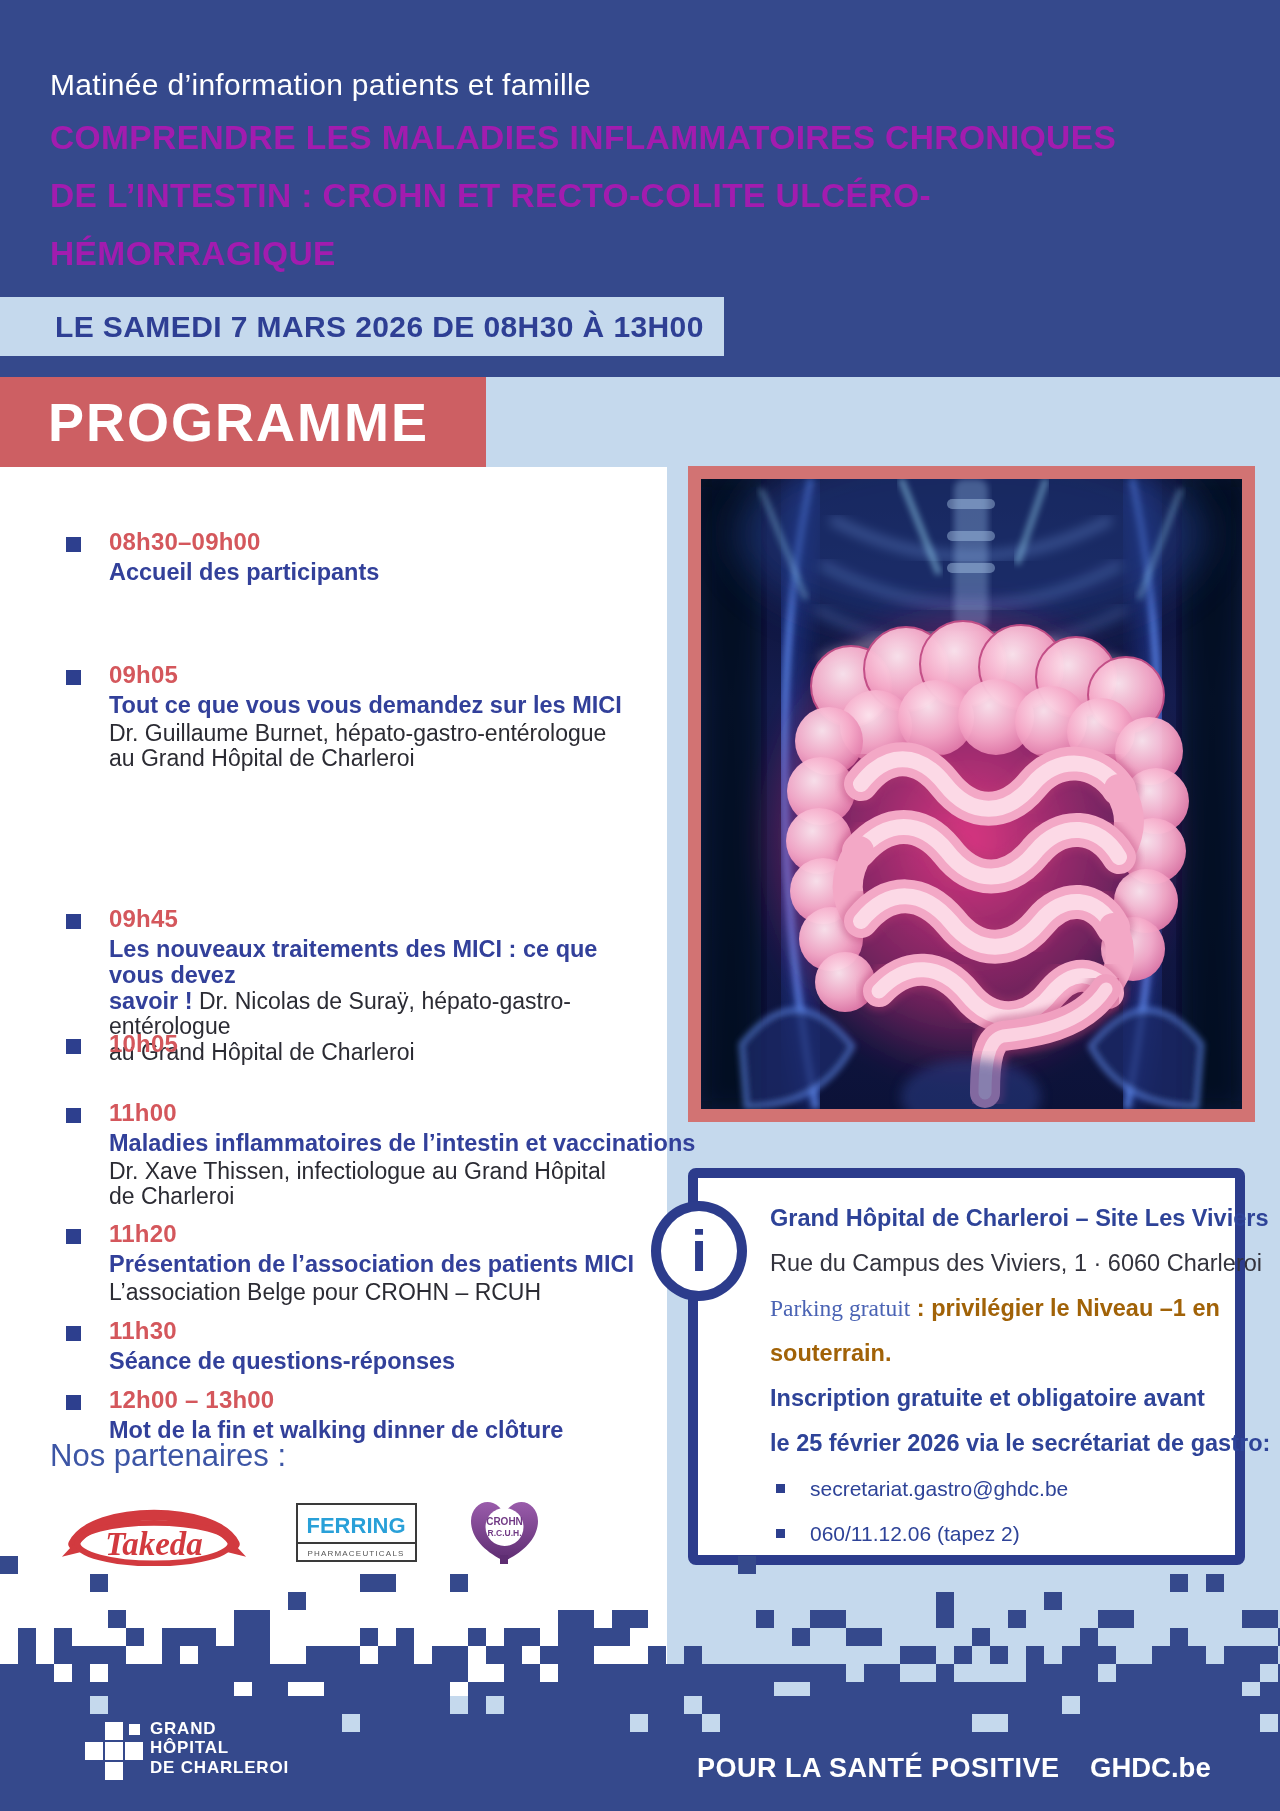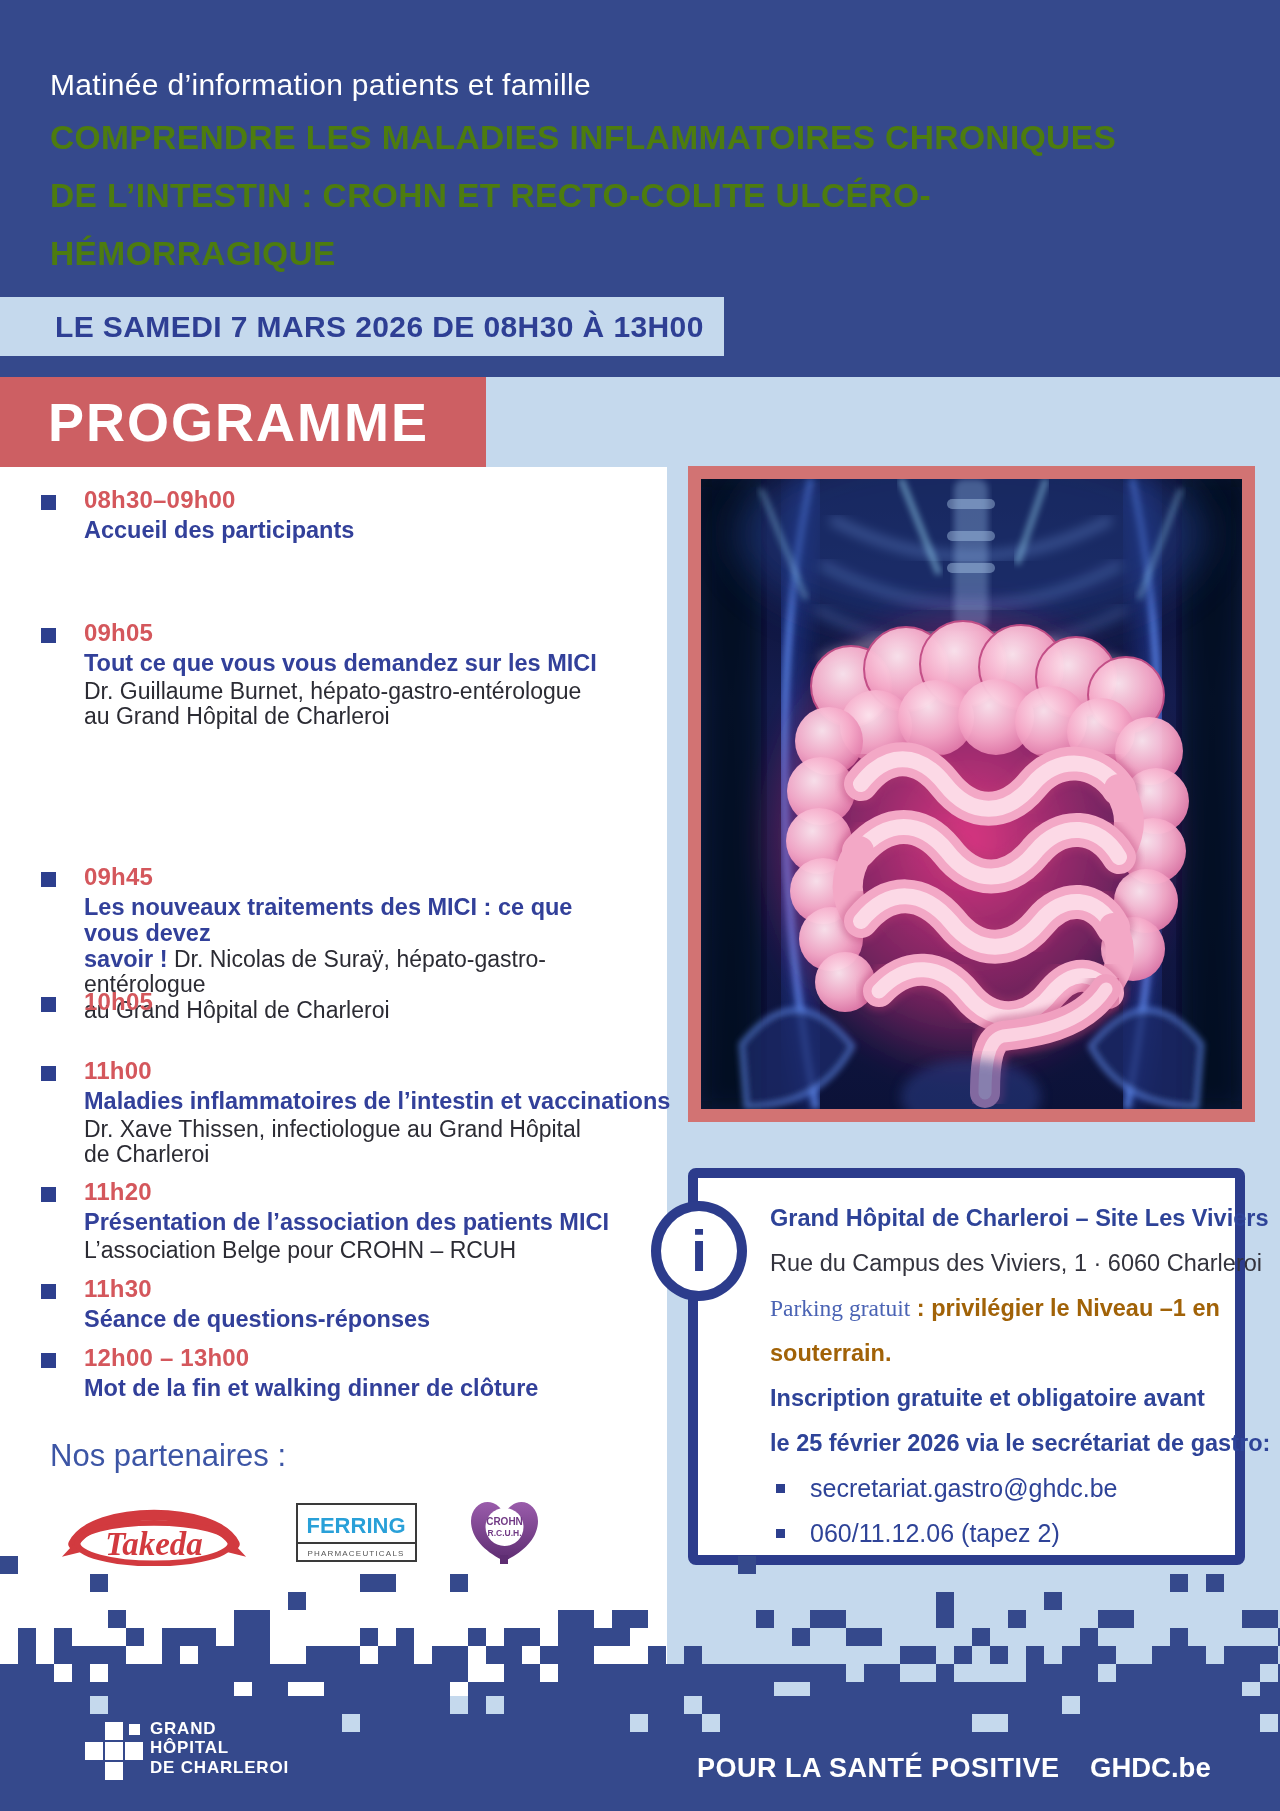--- a/index.html
+++ b/index.html
@@ -3,33 +3,33 @@
 <meta charset="utf-8">
 <style>
   html,body{margin:0;padding:0;background:#888;}
   .page{position:relative;width:1280px;height:1811px;margin:0 auto;background:#ffffff;overflow:hidden;
         font-family:"Liberation Sans","DejaVu Sans",sans-serif;}
   .abs{position:absolute;}
 
   
   .header{left:0;top:0;width:1280px;height:377px;background:#35498c;}
   .hdr-subtitle{left:50px;top:68px;color:#ffffff;font-size:30px;font-weight:400;letter-spacing:.3px;}
-  .hdr-title{left:50px;top:109px;width:1100px;color:#4d7c0f;font-size:33.5px;font-weight:800;
+  .hdr-title{left:50px;top:109px;width:1100px;color:#a21caf;font-size:33.5px;font-weight:800;
              line-height:58.2px;letter-spacing:.4px;}
   .dateband{left:0;top:297px;width:724px;height:59px;background:#c5d9ed;display:flex;align-items:center;}
   .dateband span{margin-left:55px;color:#2e3f94;font-size:30px;font-weight:800;letter-spacing:.4px;}
 
   
   .bg-blue-a{left:486px;top:377px;width:794px;height:90px;background:#c5d9ed;}
   .bg-blue-b{left:667px;top:467px;width:613px;height:1344px;background:#c5d9ed;}
   .progband{left:0;top:377px;width:486px;height:90px;background:#cd5f63;display:flex;align-items:center;}
   .progband span{margin-left:48px;color:#ffffff;font-size:54px;font-weight:800;letter-spacing:2px;}
 
   
-  .entry{left:84px;width:520px;}
+  .entry{left:109px;width:520px;margin-top:42px;}
   .bullet{position:absolute;left:-43px;top:8px;width:15px;height:15px;background:#2d3f8e;}
   .pt-time{color:#d4575c;font-size:24px;font-weight:700;line-height:26px;letter-spacing:.2px;}
   .pt-title{color:#32409a;font-size:23.5px;font-weight:700;line-height:25.8px;margin-top:5px;white-space:nowrap;}
   .pt-wrap{color:#32409a;font-size:23.5px;font-weight:700;line-height:25.8px;margin-top:5px;}
   .pt-wrap .reg{color:#2b2b33;font-weight:400;font-size:23px;}
   .pt-desc{color:#2b2b33;font-size:23px;font-weight:400;line-height:25.5px;margin-top:2px;width:505px;}
 
   
   .partners-h{left:50px;top:1438px;color:#3c55a5;font-size:31px;font-weight:400;}
   .logo-takeda{left:60px;top:1499px;}
@@ -44,21 +44,21 @@
   .infoicon{left:651px;top:1201px;width:76px;height:80px;background:#ffffff;border:10px solid #2c3c8c;border-radius:50%;
             display:flex;align-items:center;justify-content:center;z-index:5;}
   .infoicon span{color:#2c3c8c;font-size:58px;font-weight:800;line-height:1;}
   .infocontent{left:770px;top:1196px;width:470px;}
   .il{font-size:23.5px;line-height:45px;white-space:nowrap;}
   .il-title{color:#2e4398;font-weight:700;}
   .il-addr{color:#33333d;font-weight:400;}
   .il-park .lbl{color:#4a63b4;font-weight:400;font-family:Liberation Serif, serif;}
   .il-park .rest{color:#a16207;font-weight:700;}
   .il-reg{color:#2e4398;font-weight:700;}
-  .il-bullet{position:relative;color:#2e4398;font-weight:400;padding-left:40px;font-size:25px;line-height:45px;white-space:nowrap;}
+  .il-bullet{position:relative;color:#2e4398;font-weight:400;padding-left:40px;font-size:21px;line-height:45px;white-space:nowrap;}
   .il-bullet .sq{position:absolute;left:6px;top:18px;width:9px;height:9px;background:#2d3f8e;}
 
   
   .footer-solid{left:0;top:1696px;width:1280px;height:115px;background:#35498c;}
   .m{position:absolute;width:18px;height:18px;background:#35498c;}
   .ml{position:absolute;width:18px;height:18px;background:#c5d9ed;}
   .ghdc-cross{left:85px;top:1722px;width:58px;height:58px;}
   .ghdc-cross i{position:absolute;background:#ffffff;display:block;}
   .ghdc-text{left:150px;top:1719px;color:#ffffff;font-size:17px;font-weight:800;line-height:19.3px;letter-spacing:.8px;}
   .tagline{left:697px;top:1753px;color:#ffffff;font-size:27px;font-weight:800;letter-spacing:.5px;}

